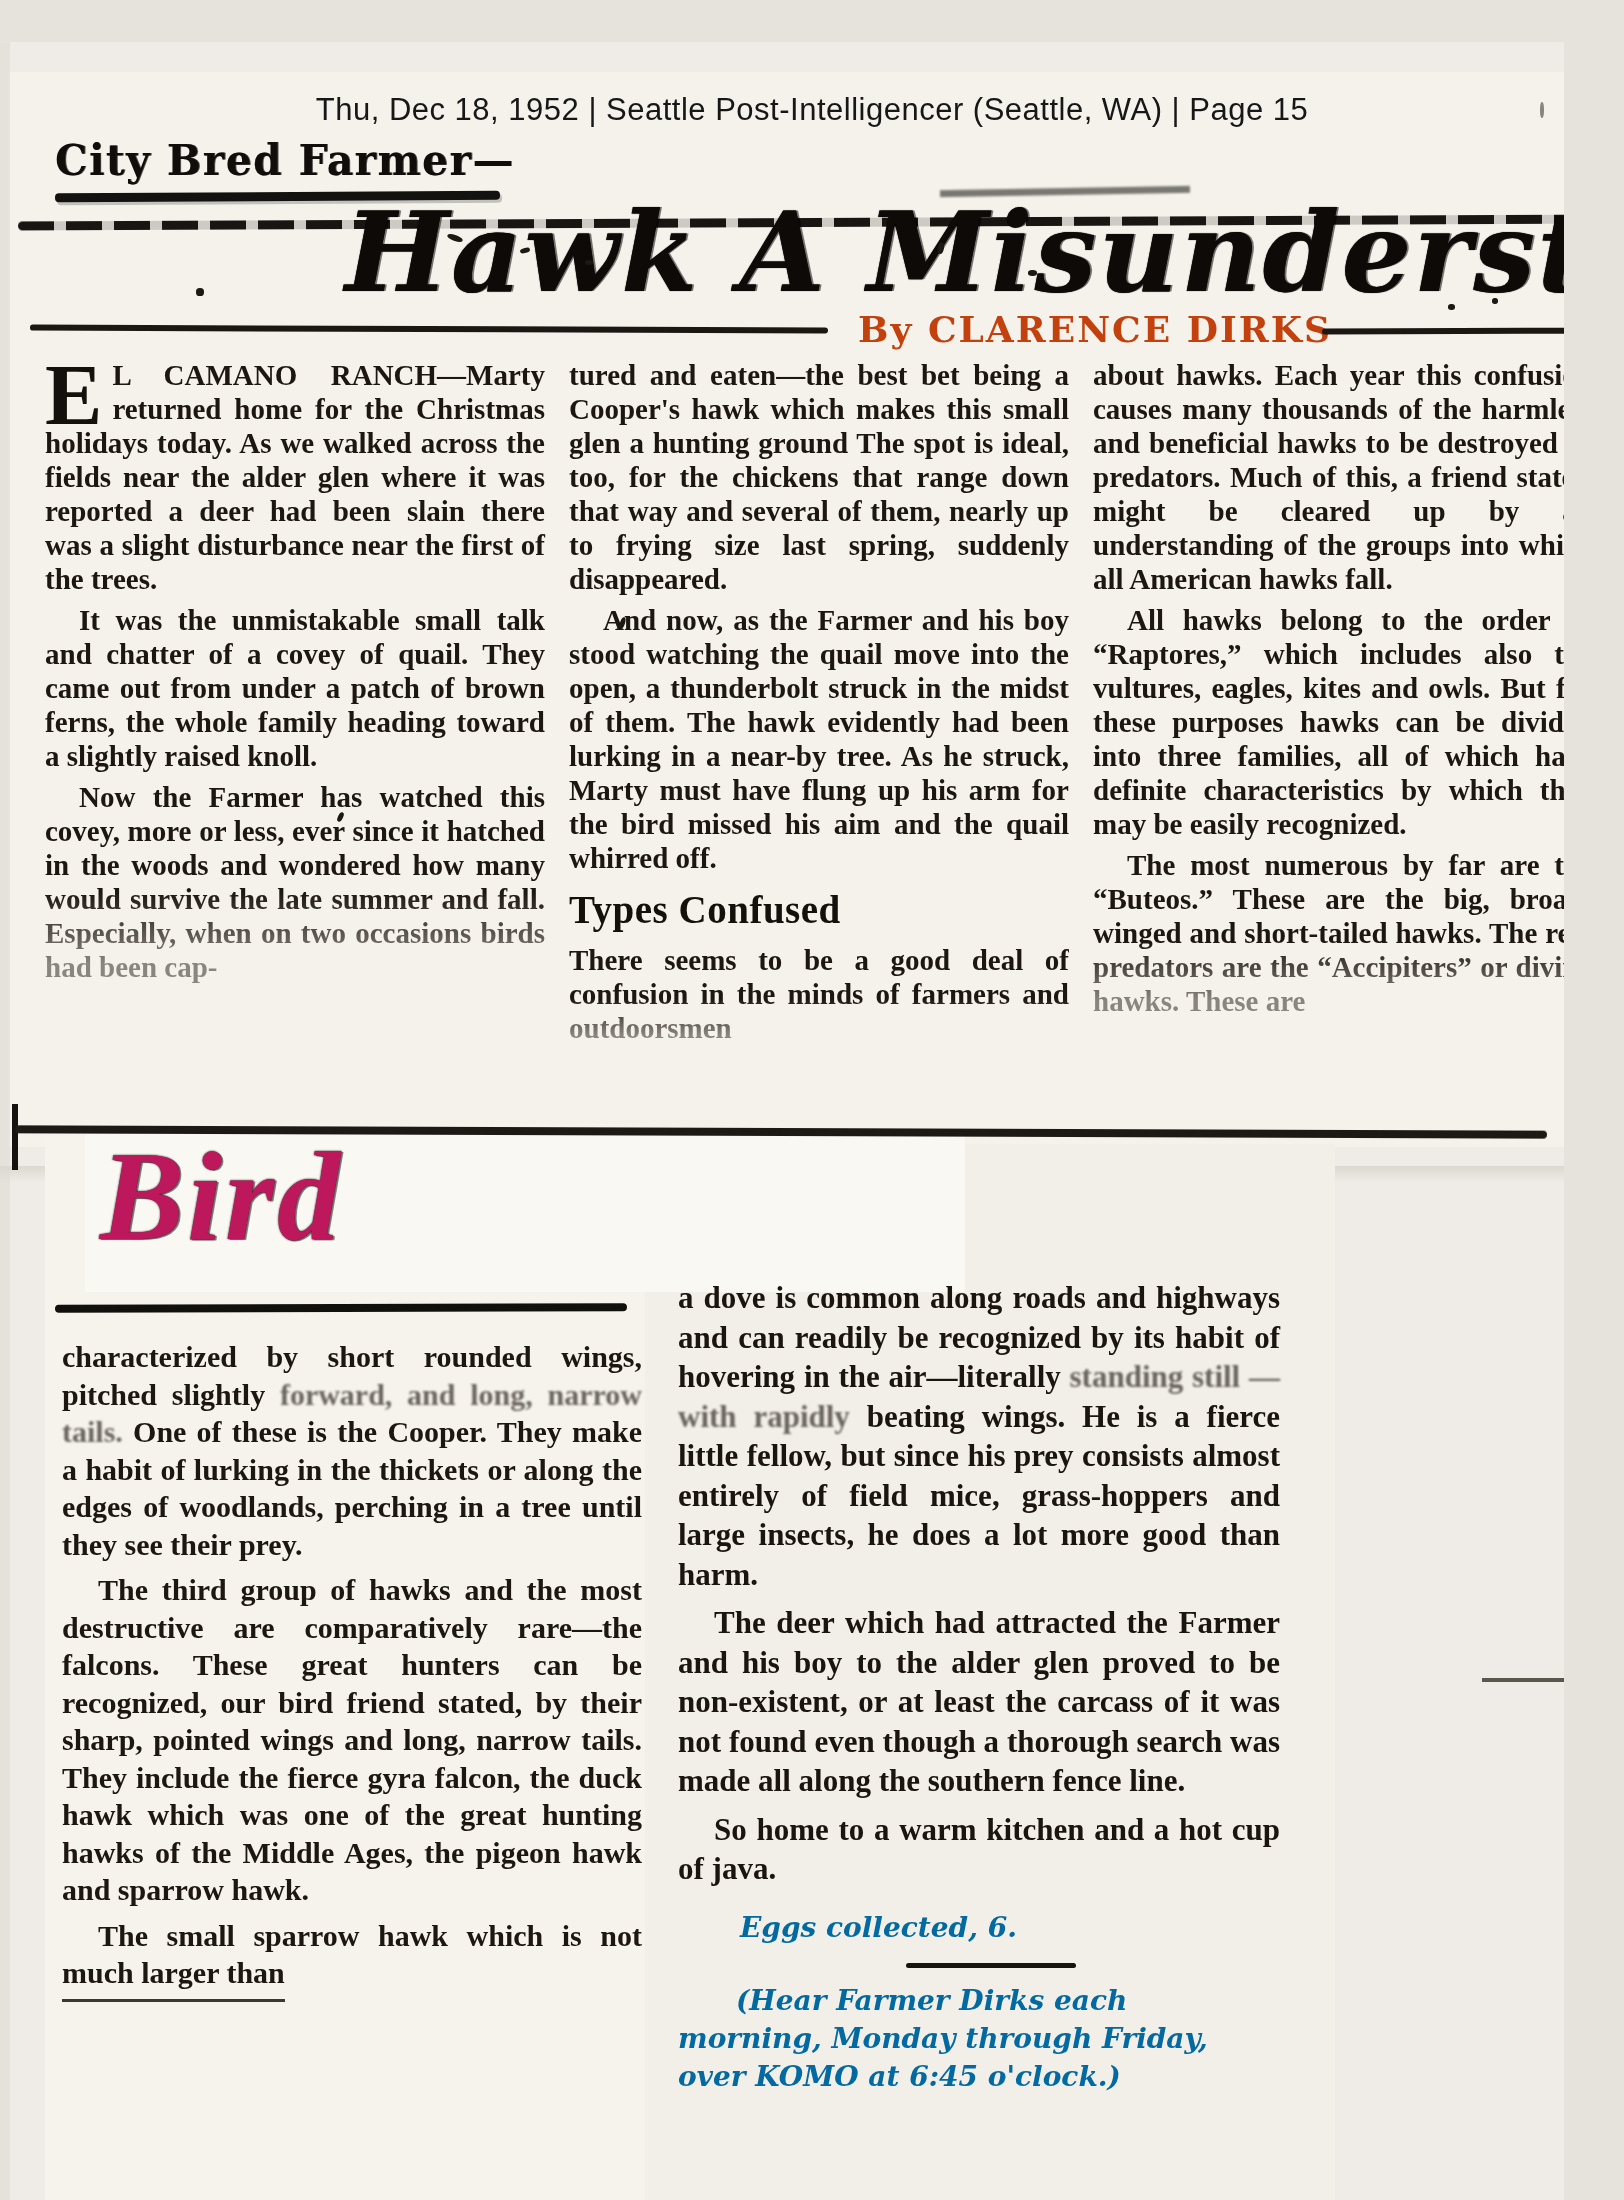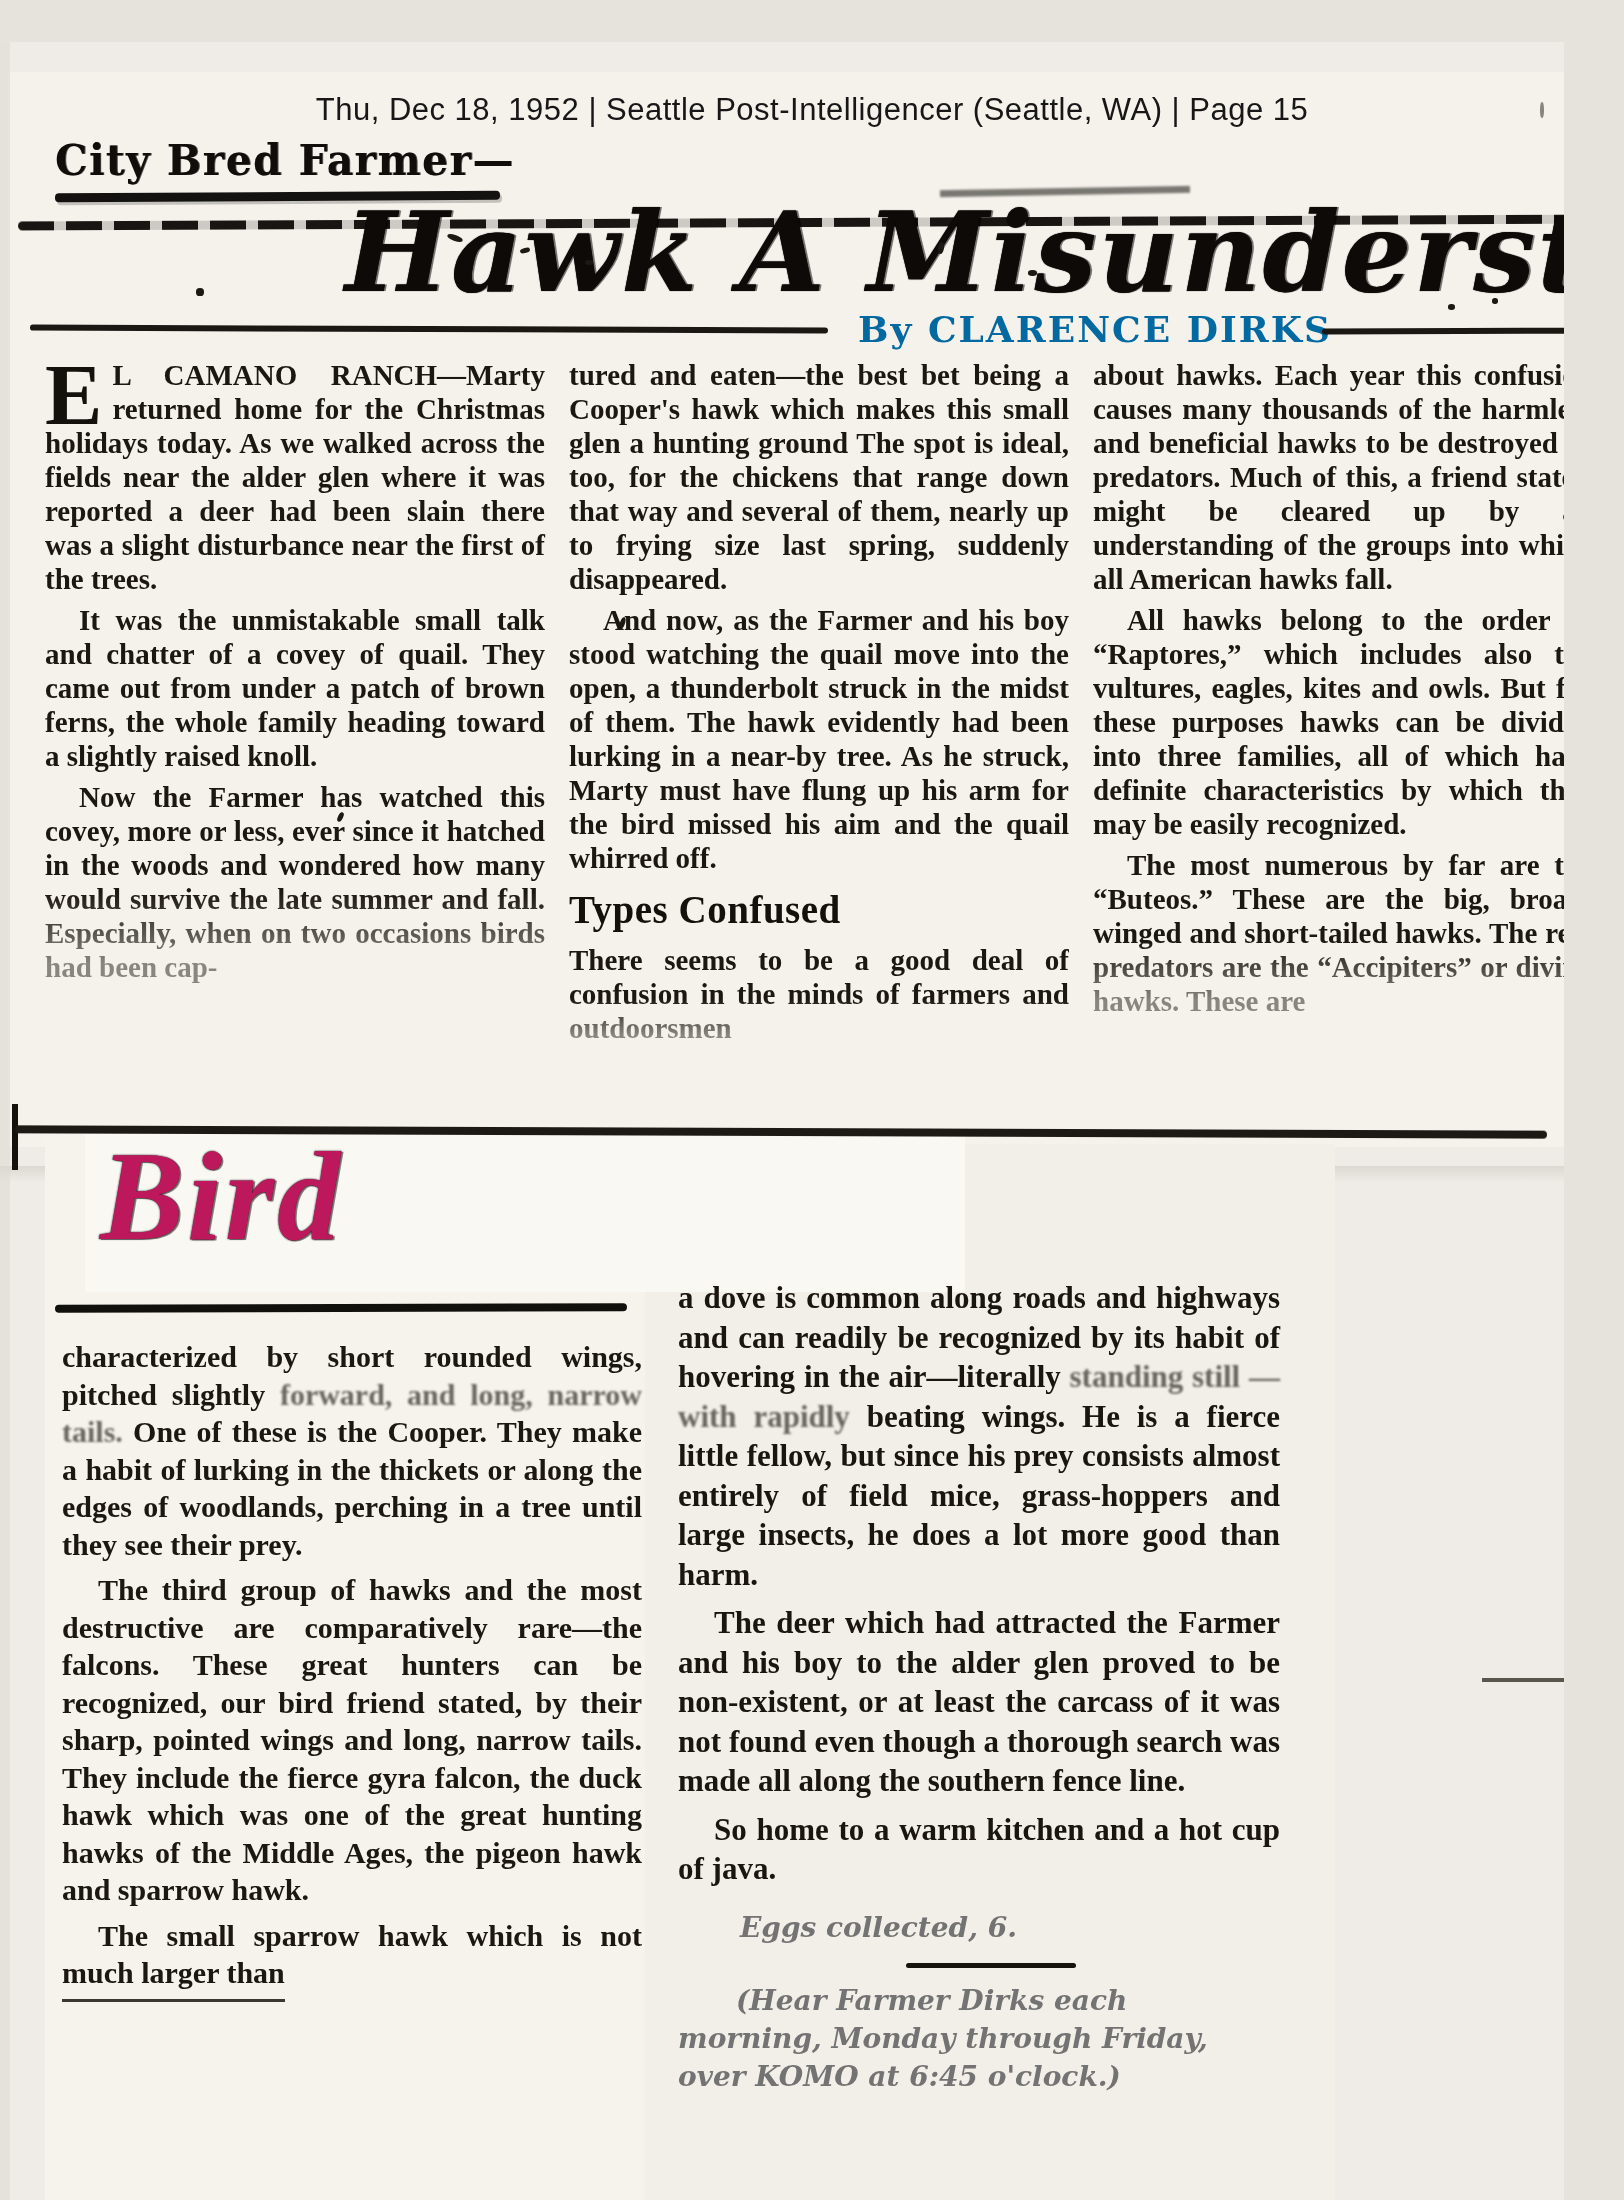--- a/index.html
+++ b/index.html
@@ -29,21 +29,21 @@
   .smudge{position:absolute;left:940px;top:146px;width:250px;height:7px;background:rgba(20,18,15,.55);
         filter:blur(1.2px);transform:rotate(-1deg);}
 
   .headline{position:absolute;left:345px;top:156px;white-space:nowrap;
         font-family:"DejaVu Serif",serif;font-style:italic;font-weight:700;font-size:110px;line-height:1;
         letter-spacing:2px;color:#0d0a07;text-shadow:0 0 1px #000,2px 0 0 rgba(0,0,0,.5);}
 
   .byline-rule-left{position:absolute;left:30px;top:284px;width:798px;height:6px;background:#1b1814;
         border-radius:3px;transform:rotate(.2deg);}
   .byline{position:absolute;left:858px;top:266px;font-family:"DejaVu Serif",serif;font-weight:700;
-        font-size:36px;letter-spacing:2px;color:#0369a1;}
+        font-size:36px;letter-spacing:2px;color:#c2410c;}
   .byline-rule-right{position:absolute;left:1322px;top:286px;width:272px;height:6px;background:#1b1814;
         border-radius:3px;transform:rotate(-.2deg);}
 
   .cols{position:absolute;left:45px;top:316px;width:1548px;display:flex;gap:24px;}
   .col{width:500px;font-size:29px;line-height:34px;font-weight:700;text-align:justify;color:#1d1711;}
   .col p{margin:0 0 7px 0;text-indent:34px;}
   .col p.first{text-indent:0;}
   .dropcap{float:left;font-size:86px;line-height:62px;padding:6px 10px 0 0;font-weight:700;color:#14100c;}
   .subhead{font-family:"Liberation Serif",serif;font-weight:700;font-size:39px;line-height:46px;
         margin:12px 0 10px 0;text-indent:0 !important;letter-spacing:.5px;color:#14100c;}
@@ -66,21 +66,21 @@
   .lower-left{position:absolute;left:62px;top:1296px;width:580px;font-size:30px;line-height:37.5px;
         font-weight:700;text-align:justify;color:#1d1711;}
   .lower-left p{margin:0 0 8px 0;text-indent:0;}
   .lower-left p.indent{text-indent:36px;}
 
   .lower-right{position:absolute;left:678px;top:1236px;width:602px;font-size:31px;line-height:39.5px;
         font-weight:700;text-align:justify;color:#1b1510;}
   .lower-right p{margin:0 0 9px 0;text-indent:0;}
   .lower-right p.indent{text-indent:36px;}
   .note{font-style:italic;font-family:"DejaVu Serif",serif;font-size:28px;line-height:38px;
-        color:#737373;text-align:left;}
+        color:#0369a1;text-align:left;}
   .note1{margin-top:20px !important;text-indent:62px !important;}
   .note-rule{width:170px;height:5px;background:#17140f;border-radius:3px;margin:16px 0 14px 228px;}
   .note2{text-indent:58px !important;}
 
   .bottom-line{position:absolute;left:55px;top:2189px;width:1072px;height:6px;background:#2c2archive823;
         background:#2b2722;border-radius:3px;}
   .right-dash{position:absolute;left:1482px;top:1636px;width:82px;height:4px;background:#5a554d;}
 
   .speck{position:absolute;background:#1c1813;border-radius:45%;}
 </style>

